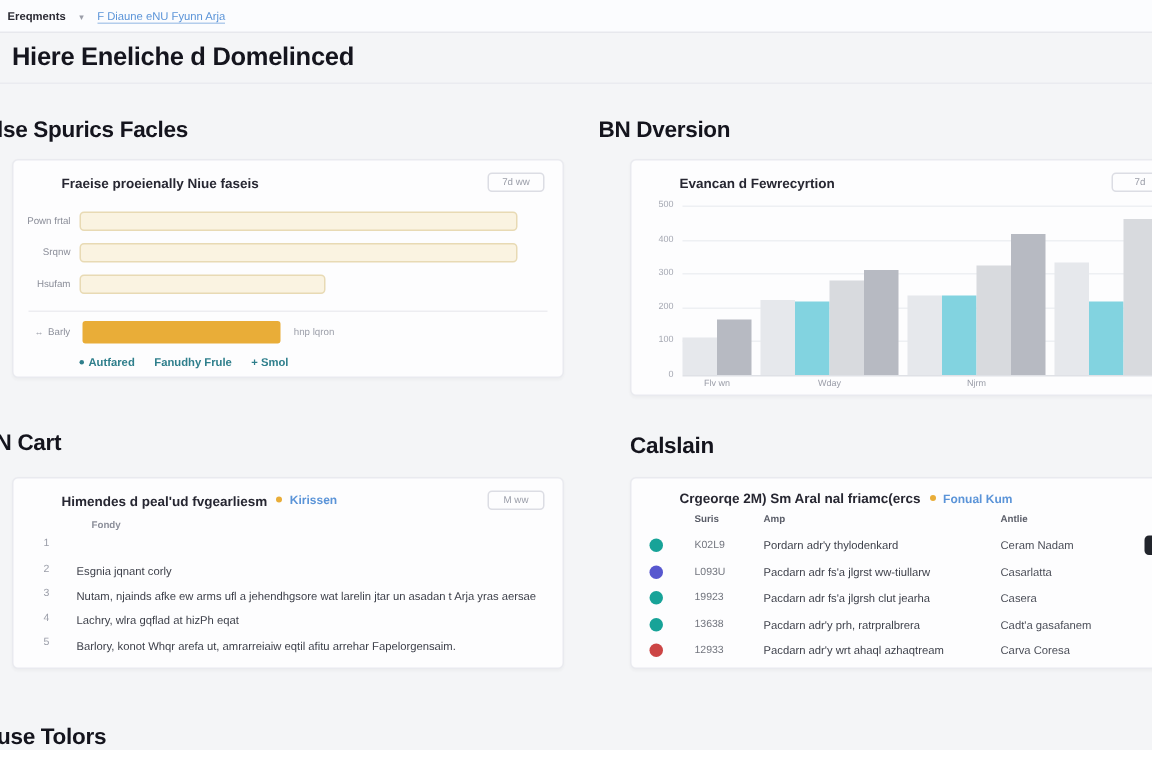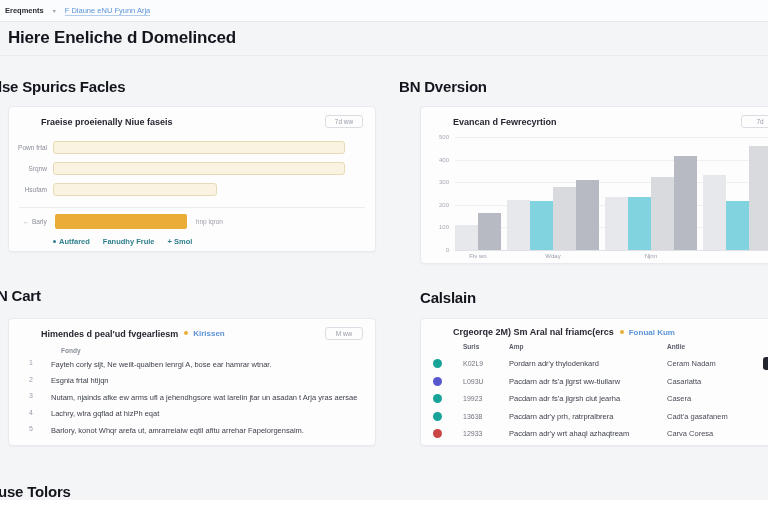--- a/index.html
+++ b/index.html
@@ -188,25 +188,24 @@
     <div class="card-head">
       <span class="card-title">Himendes d peal'ud fvgearliesm</span>
       <span class="title-dot"></span>
       <a class="title-link">Kirissen</a>
       <button class="menu-btn">M ww</button>
     </div>
     <span class="list-label">Fondy</span>
     <div class="list-body">
         <div class="lrow">
           <span class="lnum">1</span>
-          <span class="ltext">Fayteh corly sijt, Ne weilt-qualben lenrgi A, bose ear hamrar wtnar.</span>
         </div>
         <div class="lrow">
           <span class="lnum">2</span>
-          <span class="ltext">Esgnia frtal htijqn</span>
+          <span class="ltext">Esgnia jqnant corly</span>
         </div>
         <div class="lrow">
           <span class="lnum">3</span>
           <span class="ltext">Nutam, njainds afke ew arms ufl a jehendhgsore wat larelin jtar un asadan t Arja yras aersae</span>
         </div>
         <div class="lrow">
           <span class="lnum">4</span>
           <span class="ltext">Lachry, wlra gqflad at hizPh eqat</span>
         </div>
         <div class="lrow">

